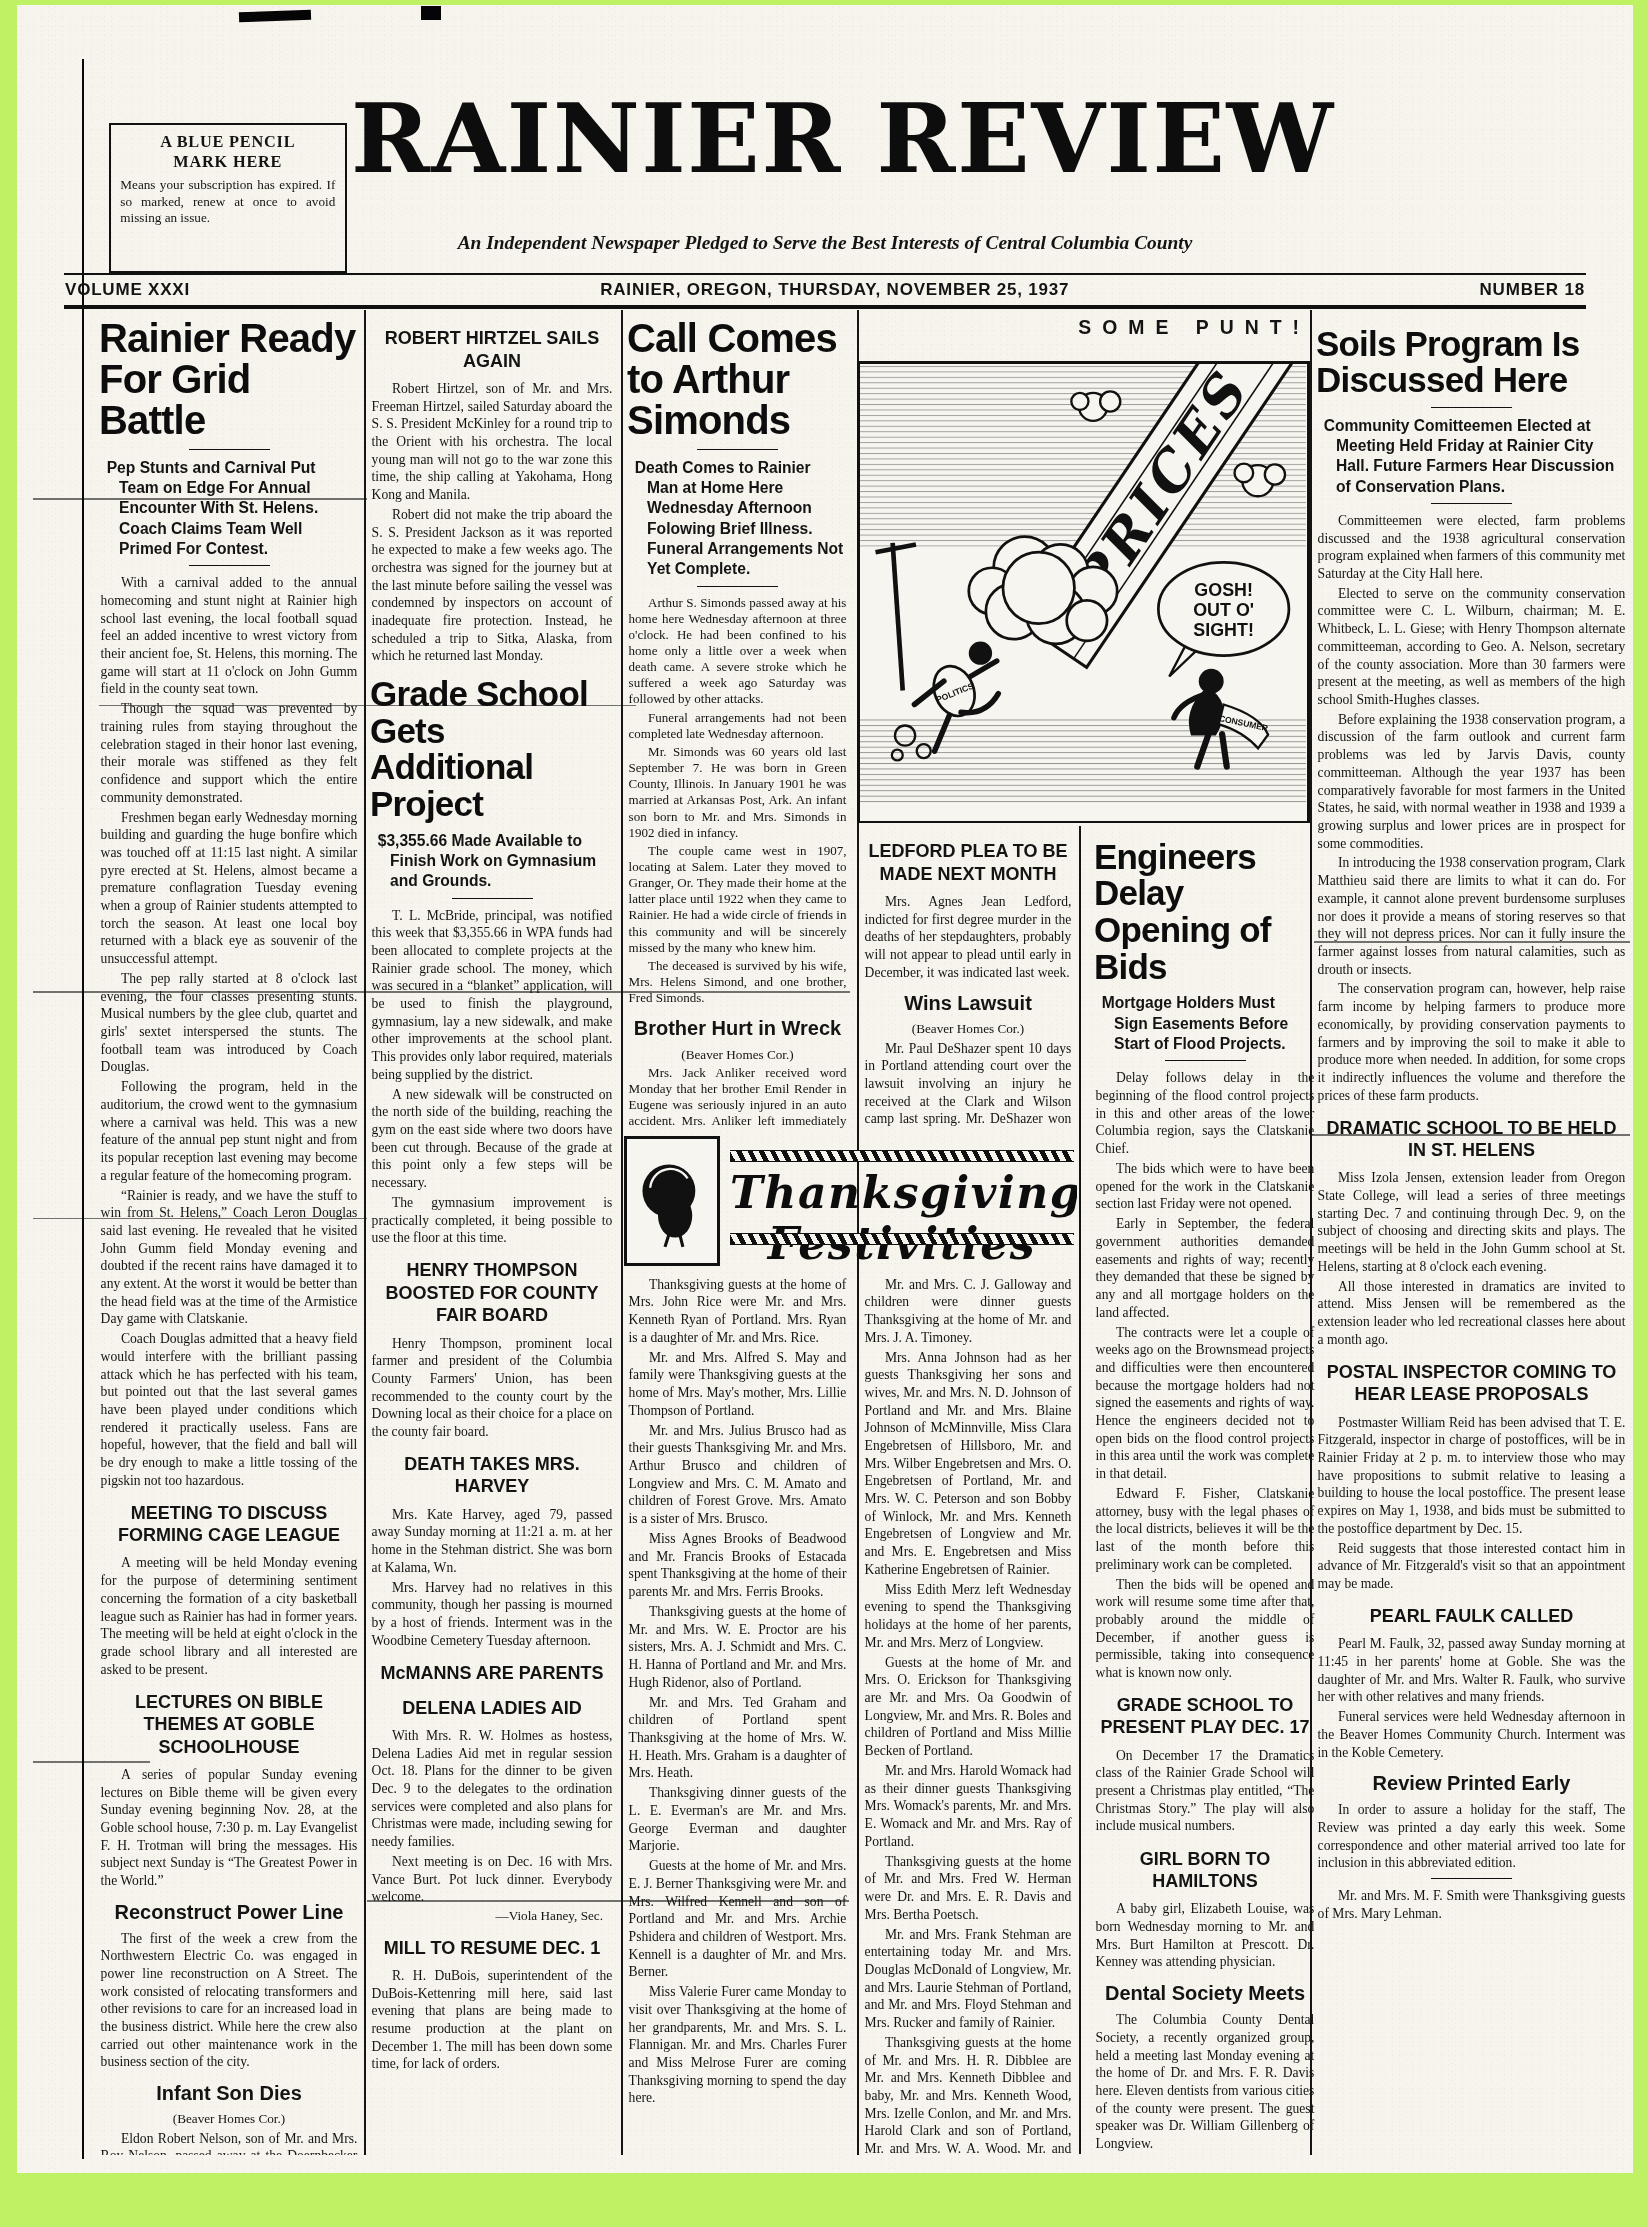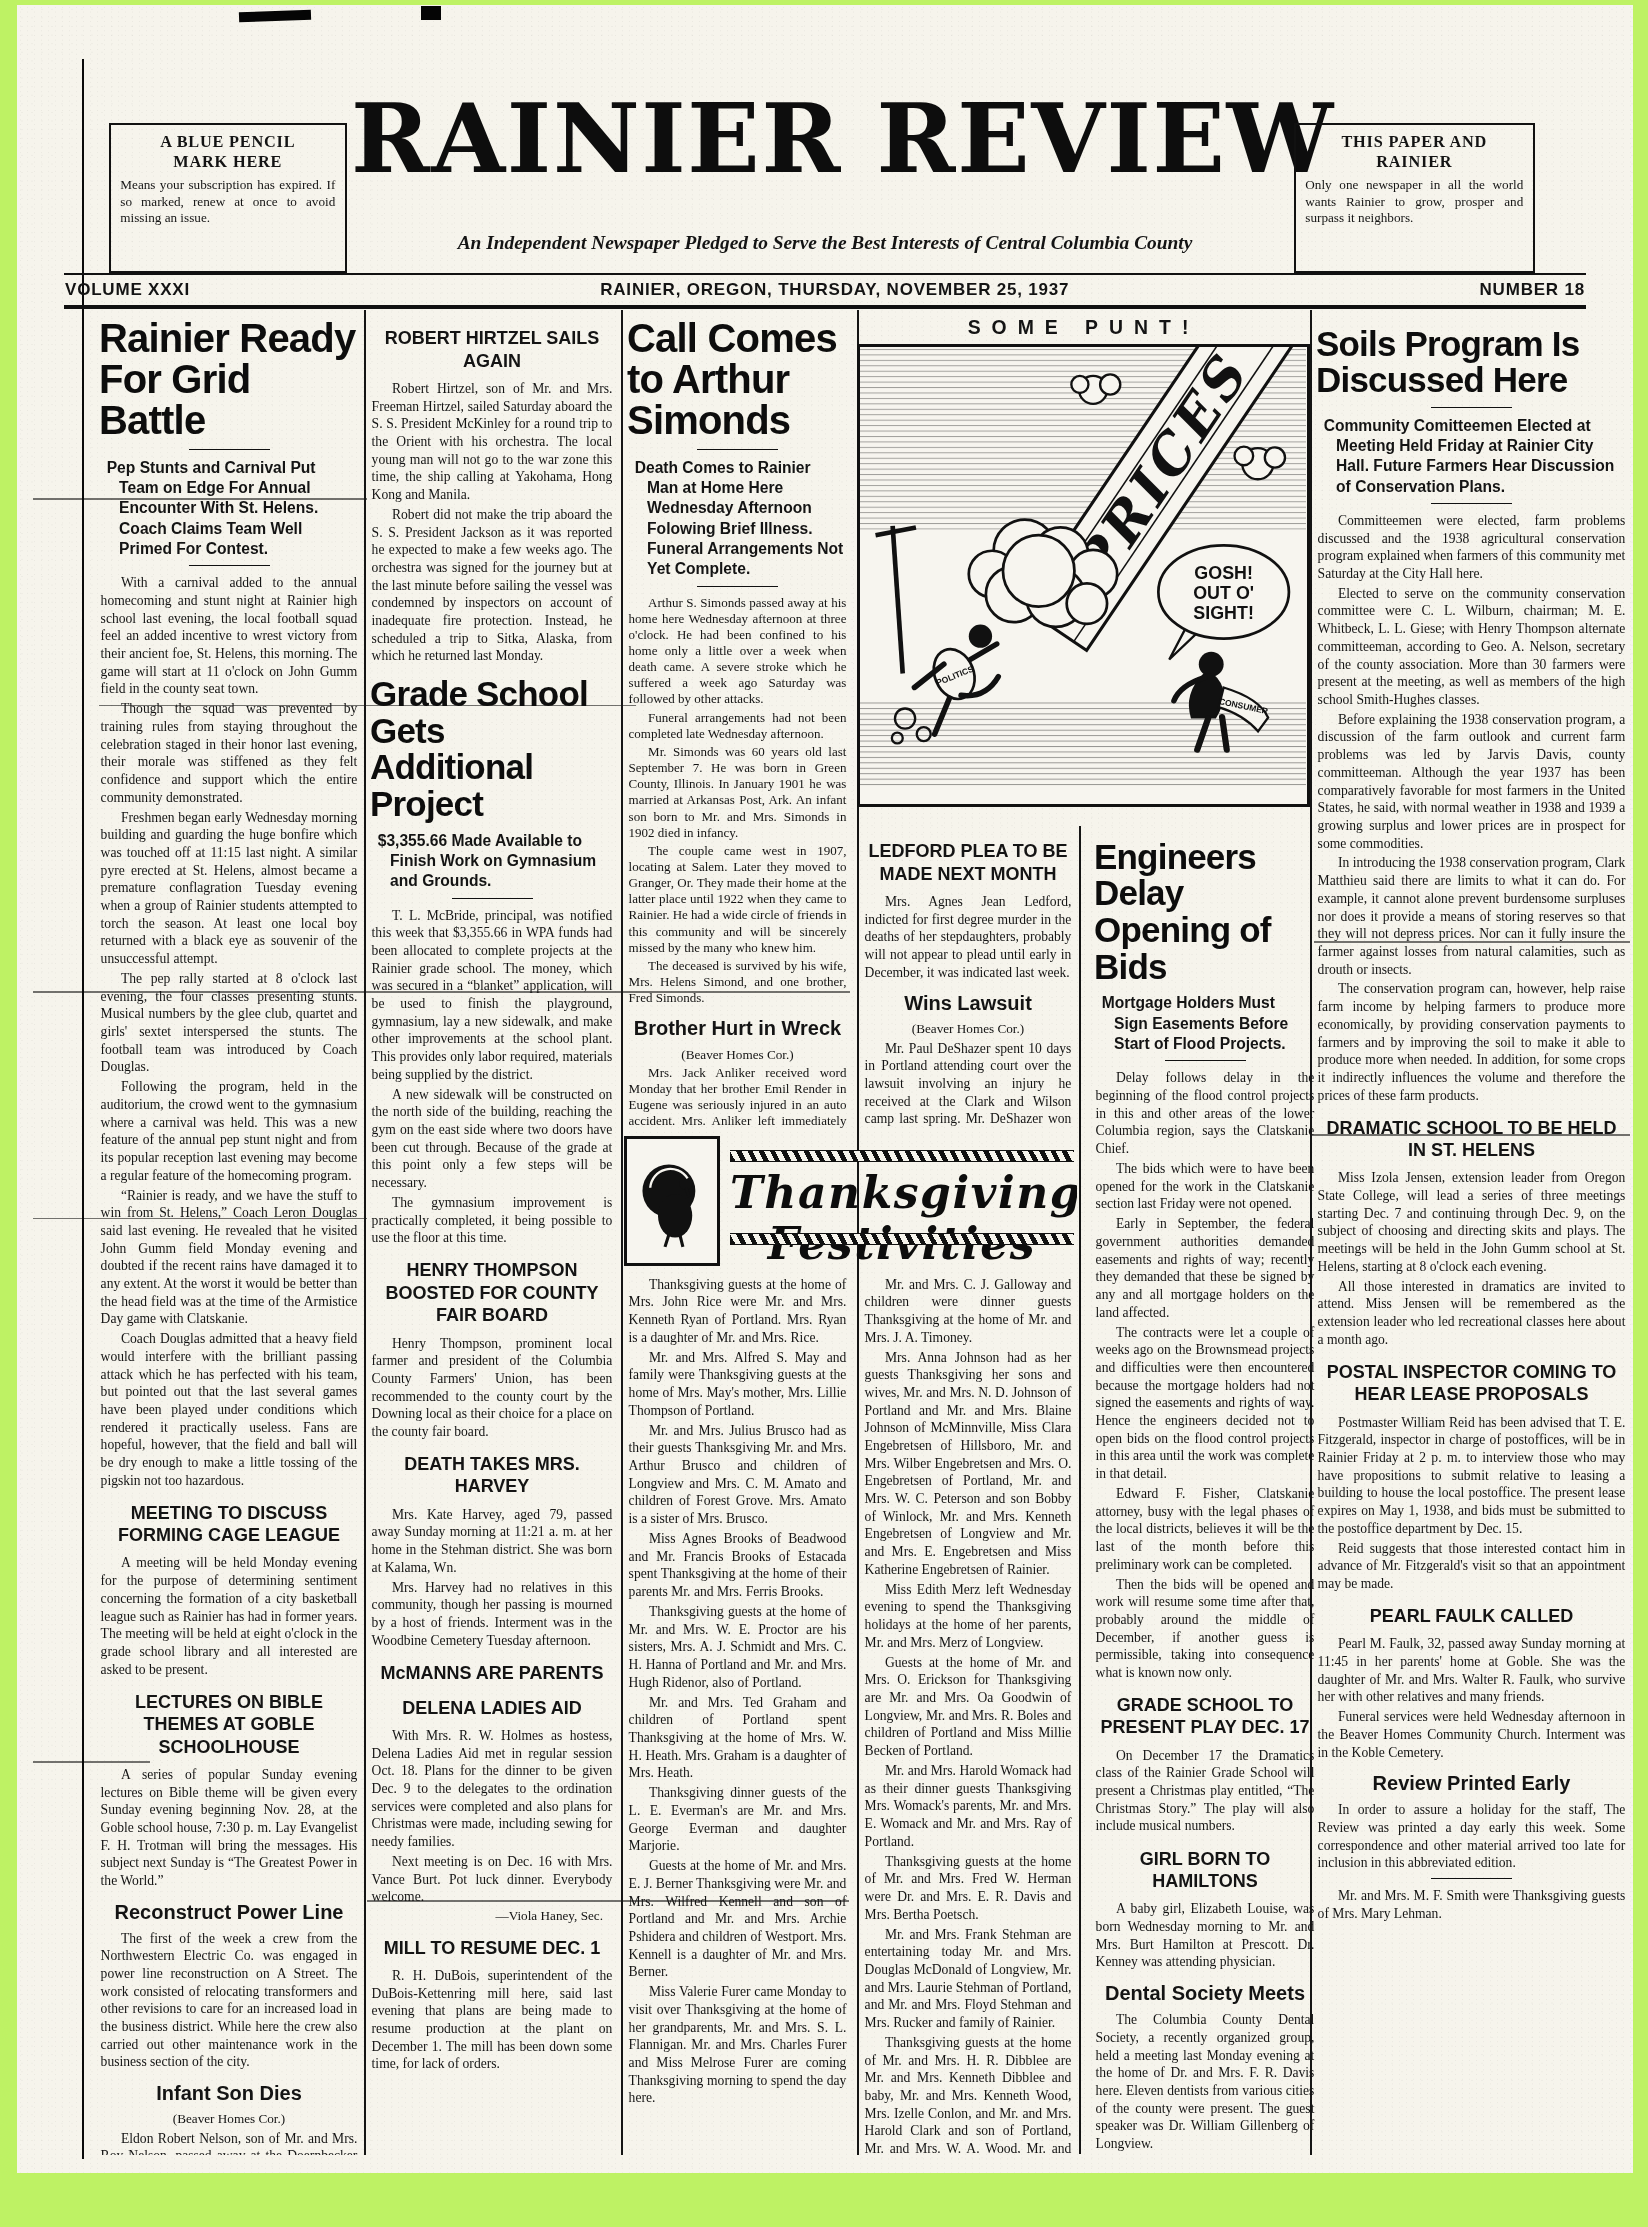--- a/index.html
+++ b/index.html
@@ -58,21 +58,21 @@
   .deck{font-family:"Liberation Sans",sans-serif;font-weight:bold;font-size:15.6px;line-height:1.3;
        margin:4.7px 3.1px 6.2px;padding-left:17px;text-indent:-12.4px;}
   .para{font-size:13.6px;line-height:1.3;text-align:justify;text-indent:1.5em;margin-bottom:2.3px;}
   .cap{font-size:13.2px;text-align:center;margin:0 0 2.3px;}
   .by{font-size:13.2px;text-align:right;padding-right:11px;margin:1.6px 0 3.1px;}
   .rulex{width:81px;border-top:1.6px solid #111;margin:6.2px auto 7.8px;}
   .tight .para{font-size:13px;line-height:1.24;}
 
   
   .cart-title{font-family:"Liberation Sans",sans-serif;font-weight:bold;font-size:19.4px;
-       letter-spacing:11px;text-align:center;margin-bottom:5px;}
+       letter-spacing:11px;text-align:right;margin-bottom:22px;}
   .cart-frame{border:3.1px solid #111;background:#f7f5ef;height:457px;overflow:hidden;}
 
   
   .tg-box{position:absolute;left:0;top:6.2px;width:90px;height:124px;border:3.1px solid #111;
        background:#f7f5ef;display:flex;align-items:center;justify-content:center;}
   .tg-zz{position:absolute;left:106px;right:3.1px;height:10px;border-top:1.6px solid #111;border-bottom:1.6px solid #111;
        background:repeating-linear-gradient(63deg,#111 0 4.7px,#f6f4ec 4.7px 10px);}
   .tg-zz-top{top:20px;}
   .tg-zz-bot{top:103px;}
   .tg-title{position:absolute;left:106px;right:3.1px;top:37px;text-align:center;
@@ -96,25 +96,20 @@
     <div class="art" style="left:15.6px;top:1756px;width:117px;height:2.3px;"></div>
     <div class="art" style="left:1297px;top:936px;width:316px;height:2.3px;"></div>
     <div class="art" style="left:350px;top:1895px;width:482px;height:2.3px;"></div>
 
     <div class="mbox mbox-left">
       <div class="mbox-t">A BLUE PENCIL</div>
       <div class="mbox-t">MARK HERE</div>
       <div class="mbox-b">Means your subscription has expired. If so marked, renew at once to avoid missing an issue.</div>
     </div>
     <div class="mast-title">RAINIER REVIEW</div>
-    <div class="mbox mbox-right">
-      <div class="mbox-t">THIS PAPER AND</div>
-      <div class="mbox-t">RAINIER</div>
-      <div class="mbox-b">Only one newspaper in all the world wants Rainier to grow, prosper and surpass it neighbors.</div>
-    </div>
     <div class="tagline">An Independent Newspaper Pledged to Serve the Best Interests of Central Columbia County</div>
     <div class="dlrule-a"></div>
     <div class="dateline">
       <span>VOLUME XXXI</span>
       <span>RAINIER, OREGON, THURSDAY, NOVEMBER 25, 1937</span>
       <span>NUMBER 18</span>
     </div>
     <div class="dlrule-b"></div>
 
     <div class="colrule" style="left:347px;"></div>

